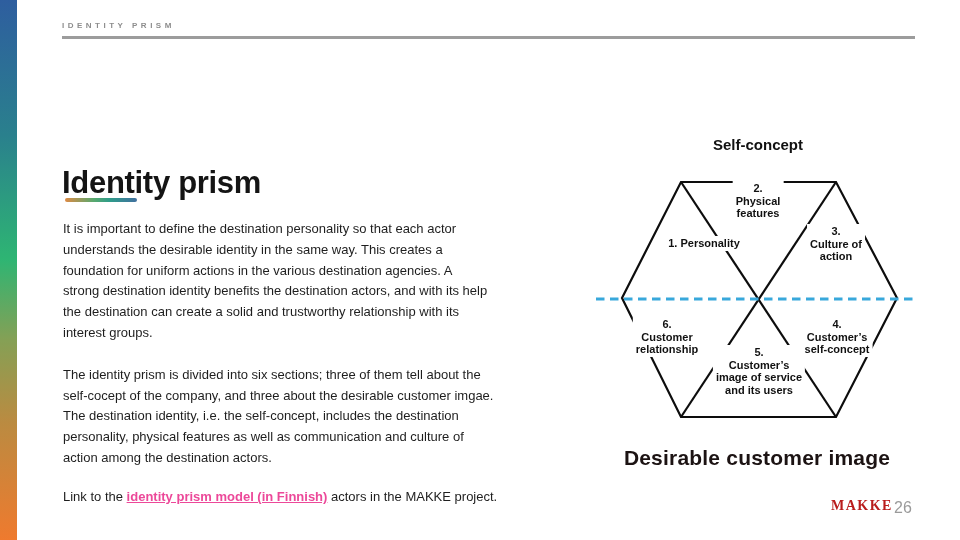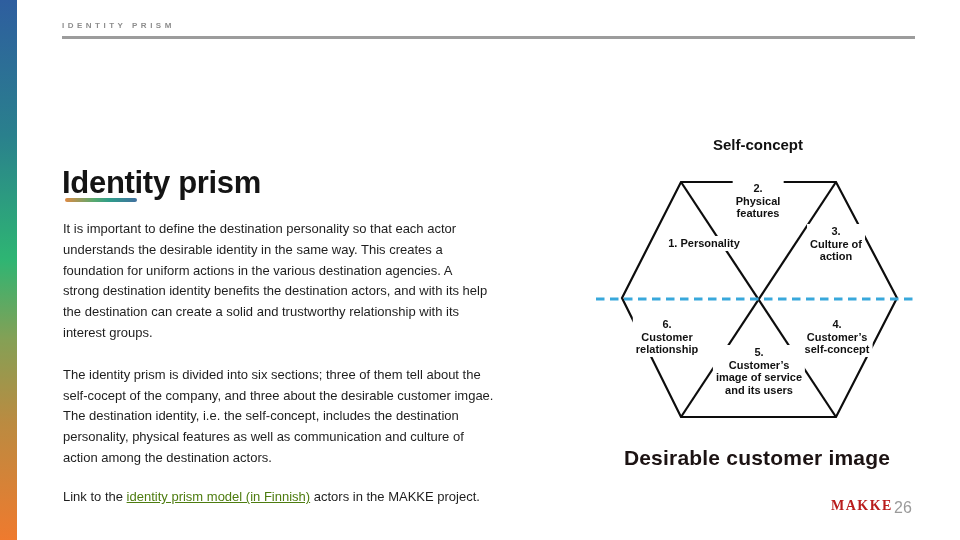--- a/index.html
+++ b/index.html
@@ -28,21 +28,21 @@
   }
   .body-copy{
     position:absolute;left:63px;top:219px;width:500px;
     font-size:13px;line-height:20.8px;color:#1e1e1e;
   }
   .body-copy p{margin:0;white-space:pre-line;}
   .body-copy p + p{margin-top:21px;}
   .footer-line{
     position:absolute;left:63px;top:489px;font-size:13px;color:#1e1e1e;
   }
-  .footer-line a{color:#4d7c0f;text-decoration:underline;cursor:pointer;}
+  .footer-line a{color:#ec4899;text-decoration:underline;cursor:pointer;font-weight:bold;}
   .brand{
     position:absolute;left:831px;top:498px;
     font-family:"Liberation Serif",serif;font-weight:700;font-size:14px;
     letter-spacing:1.5px;color:#b91c1c;
   }
   .pagenum{
     position:absolute;left:894px;top:499px;font-size:16px;color:#9a9a9a;
   }
   svg.diagram{position:absolute;left:0;top:0;pointer-events:none;}
   .dlabel{

